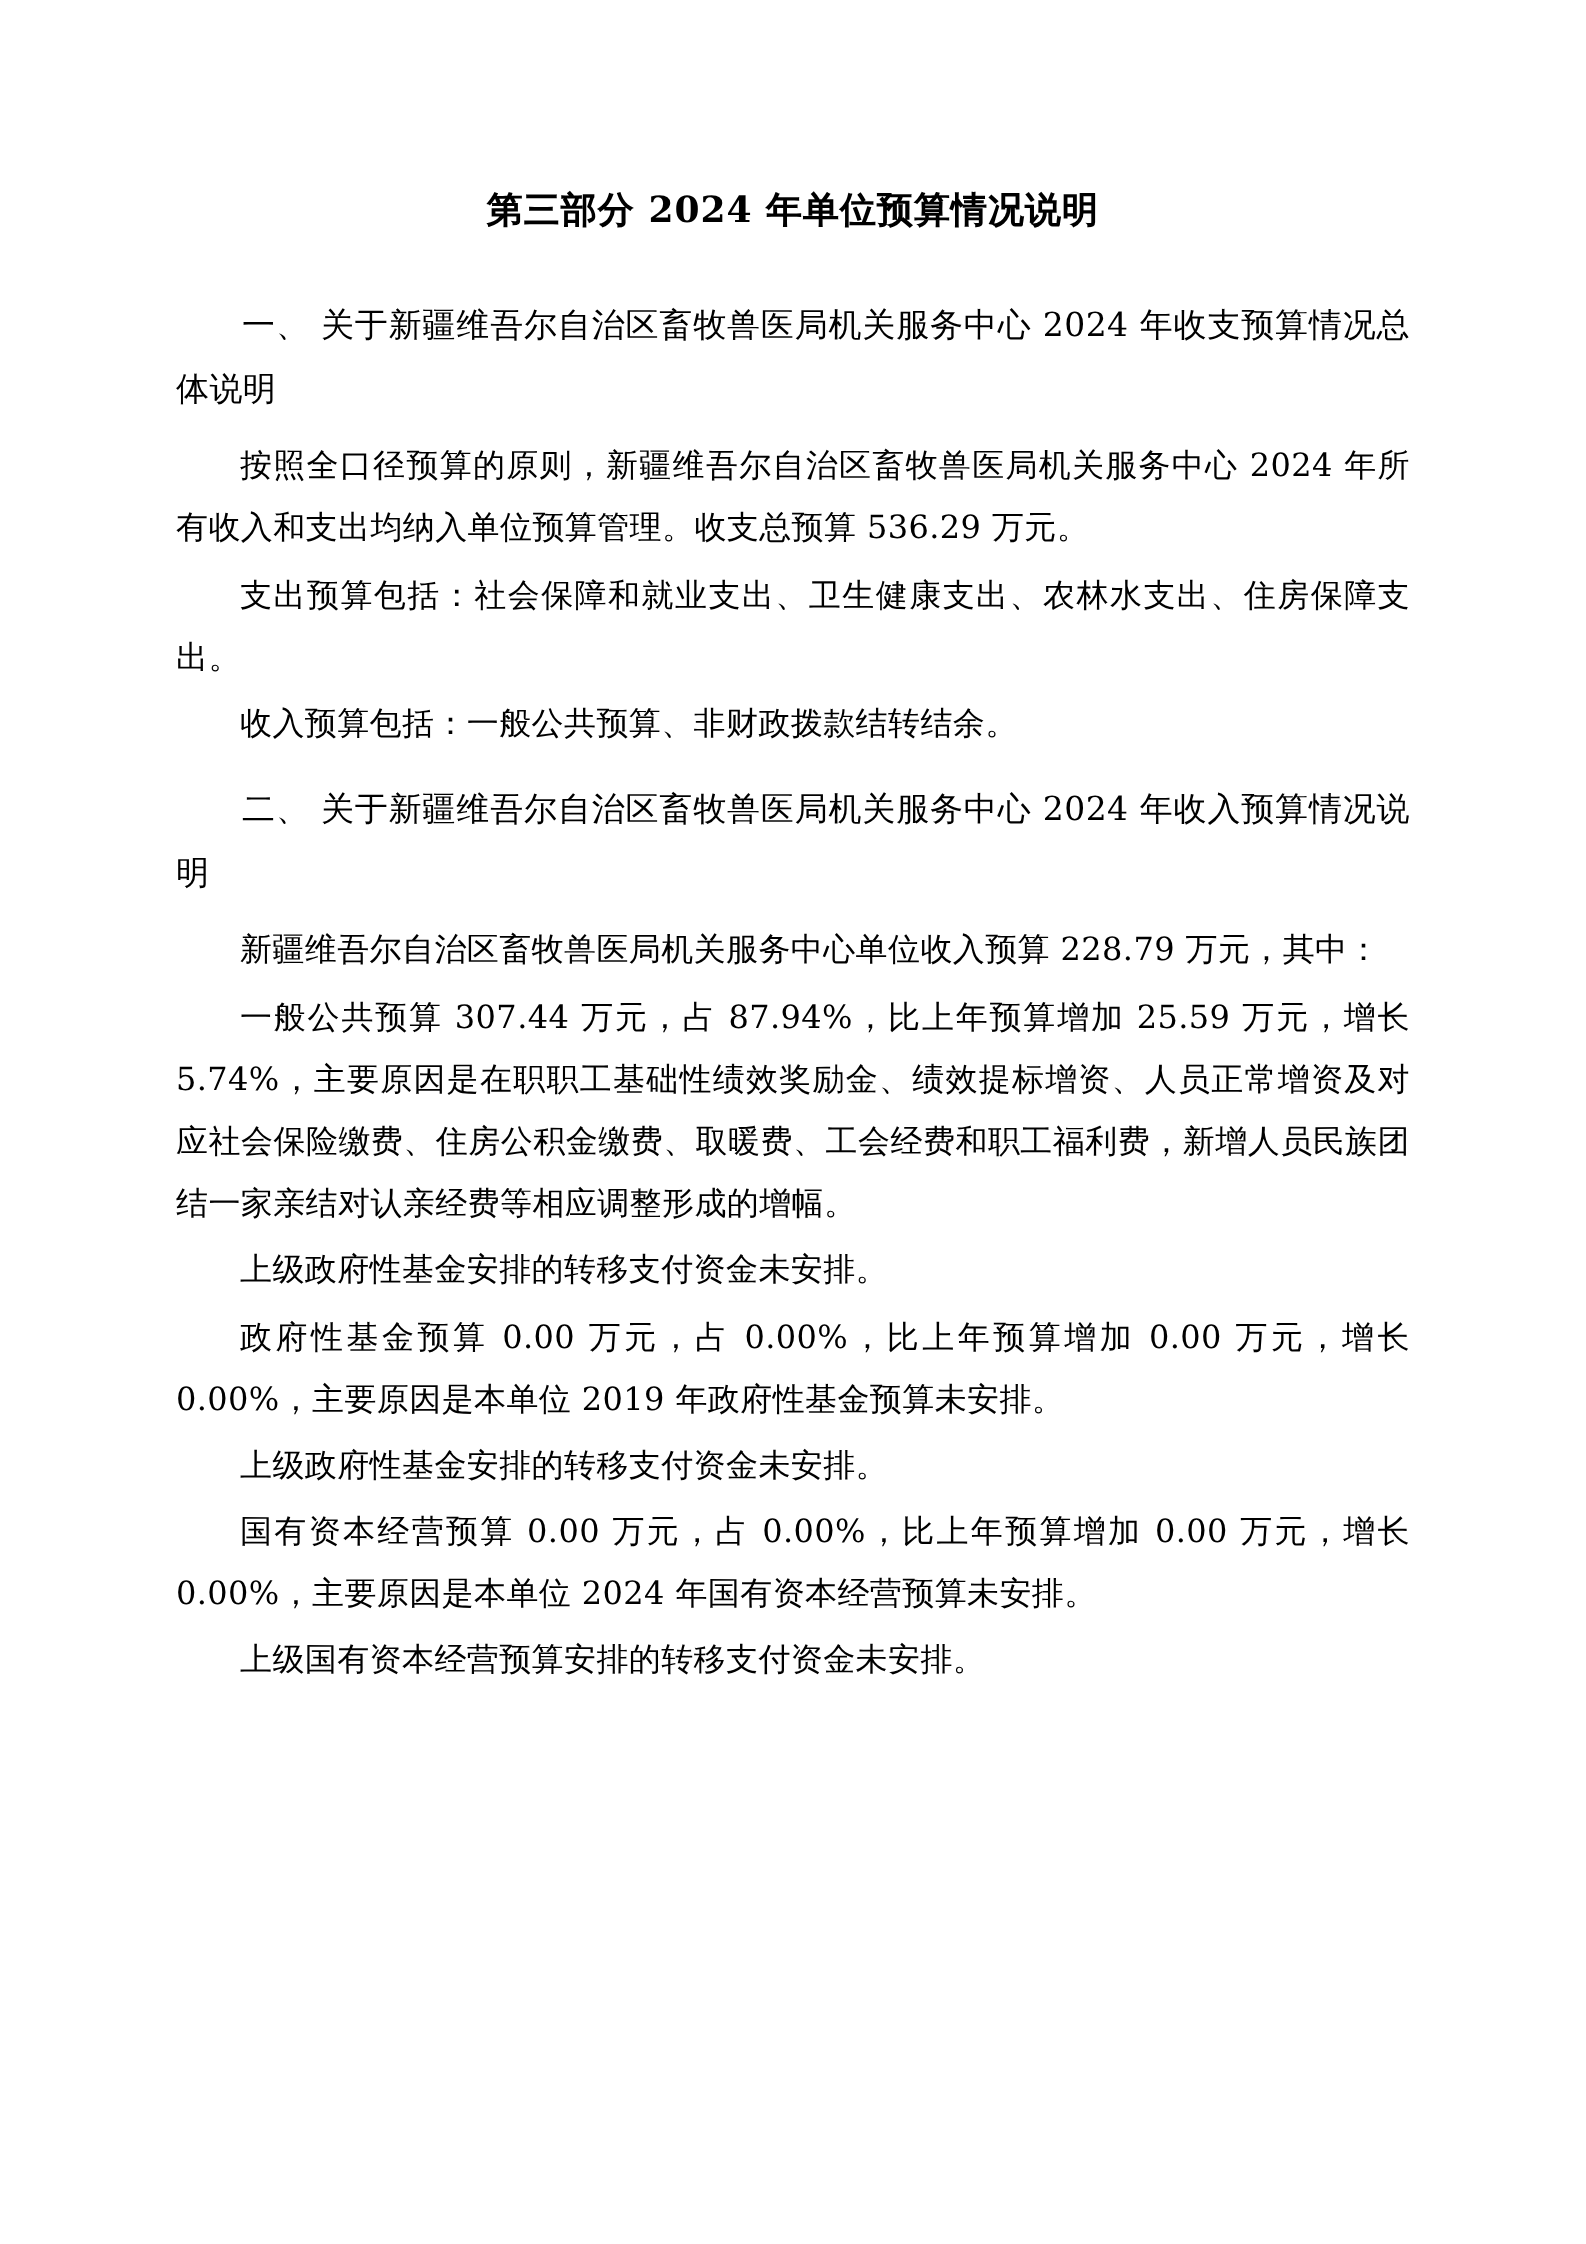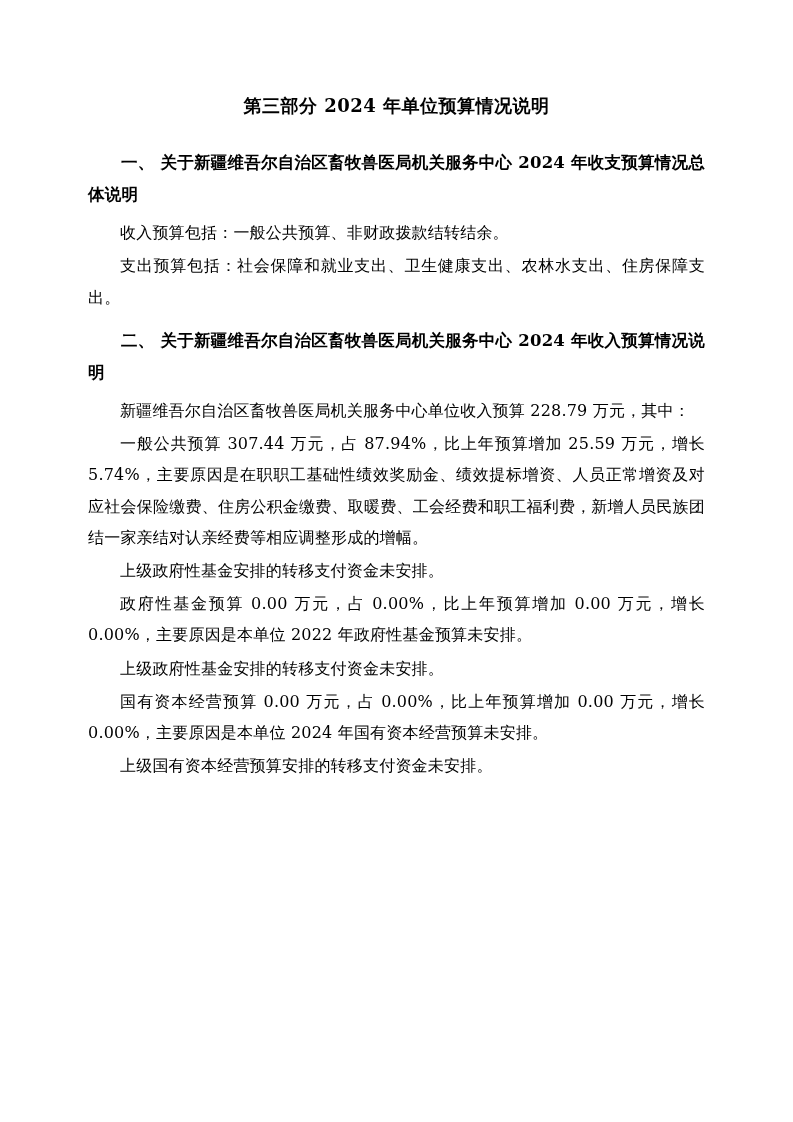--- a/index.html
+++ b/index.html
@@ -25,21 +25,21 @@
   .doc-title {
     text-align: center;
     font-size: 18px;
     font-weight: bold;
     letter-spacing: 0.5px;
     margin: 14px 0 26px 0;
     line-height: 1.6;
   }
   .heading {
     font-size: 16.5px;
-    font-weight: bold;
+    font-weight: normal;
     line-height: 1.95;
     text-align: justify;
     text-justify: inter-ideograph;
     text-indent: 2em;
     margin: 12px 0 6px 0;
     letter-spacing: 0.2px;
   }
   .para {
     font-size: 16px;
     line-height: 1.95;
@@ -61,29 +61,30 @@
 </style>
 </head>
 <body>
 
 <div class="page">
 
   <h1 class="doc-title">第三部分 2024 年单位预算情况说明</h1>
 
   <div class="section">
     <p class="heading">一、 关于新疆维吾尔自治区畜牧兽医局机关服务中心 2024 年收支预算情况总体说明</p>
+    <p class="para">按照全口径预算的原则，新疆维吾尔自治区畜牧兽医局机关服务中心 2024 年所有收入和支出均纳入单位预算管理。收支总预算 536.29 万元。</p>
+    <p class="para">支出预算包括：社会保障和就业支出、卫生健康支出、农林水支出、住房保障支出。</p>
     <p class="para">收入预算包括：一般公共预算、非财政拨款结转结余。</p>
-    <p class="para">支出预算包括：社会保障和就业支出、卫生健康支出、农林水支出、住房保障支出。</p>
   </div>
 
   <div class="section">
     <p class="heading">二、 关于新疆维吾尔自治区畜牧兽医局机关服务中心 2024 年收入预算情况说明</p>
     <p class="para">新疆维吾尔自治区畜牧兽医局机关服务中心单位收入预算 228.79 万元，其中：</p>
     <p class="para">一般公共预算 307.44 万元，占 87.94%，比上年预算增加 25.59 万元，增长 5.74%，主要原因是在职职工基础性绩效奖励金、绩效提标增资、人员正常增资及对应社会保险缴费、住房公积金缴费、取暖费、工会经费和职工福利费，新增人员民族团结一家亲结对认亲经费等相应调整形成的增幅。</p>
     <p class="para">上级政府性基金安排的转移支付资金未安排。</p>
-    <p class="para">政府性基金预算 0.00 万元，占 0.00%，比上年预算增加 0.00 万元，增长 0.00%，主要原因是本单位 2022 年政府性基金预算未安排。</p>
+    <p class="para">政府性基金预算 0.00 万元，占 0.00%，比上年预算增加 0.00 万元，增长 0.00%，主要原因是本单位 2019 年政府性基金预算未安排。</p>
     <p class="para">上级政府性基金安排的转移支付资金未安排。</p>
     <p class="para">国有资本经营预算 0.00 万元，占 0.00%，比上年预算增加 0.00 万元，增长 0.00%，主要原因是本单位 2024 年国有资本经营预算未安排。</p>
     <p class="para">上级国有资本经营预算安排的转移支付资金未安排。</p>
   </div>
 
 
 </div>
 
 </body></html>

